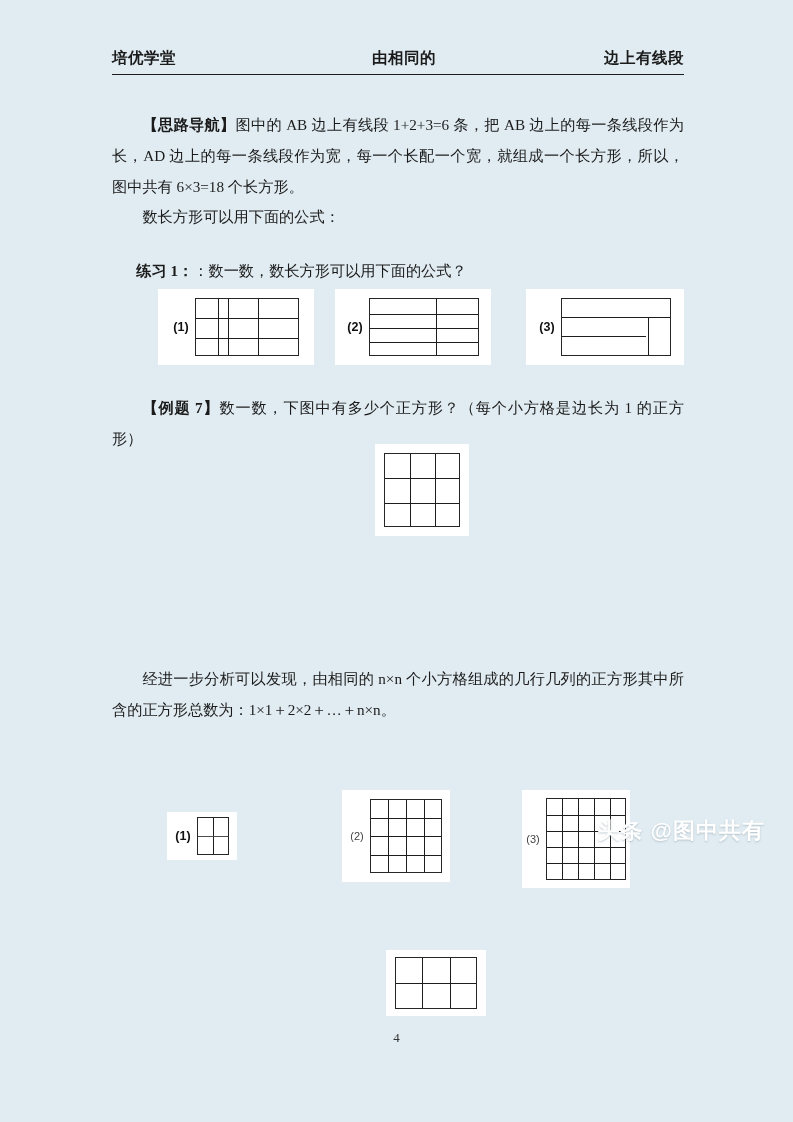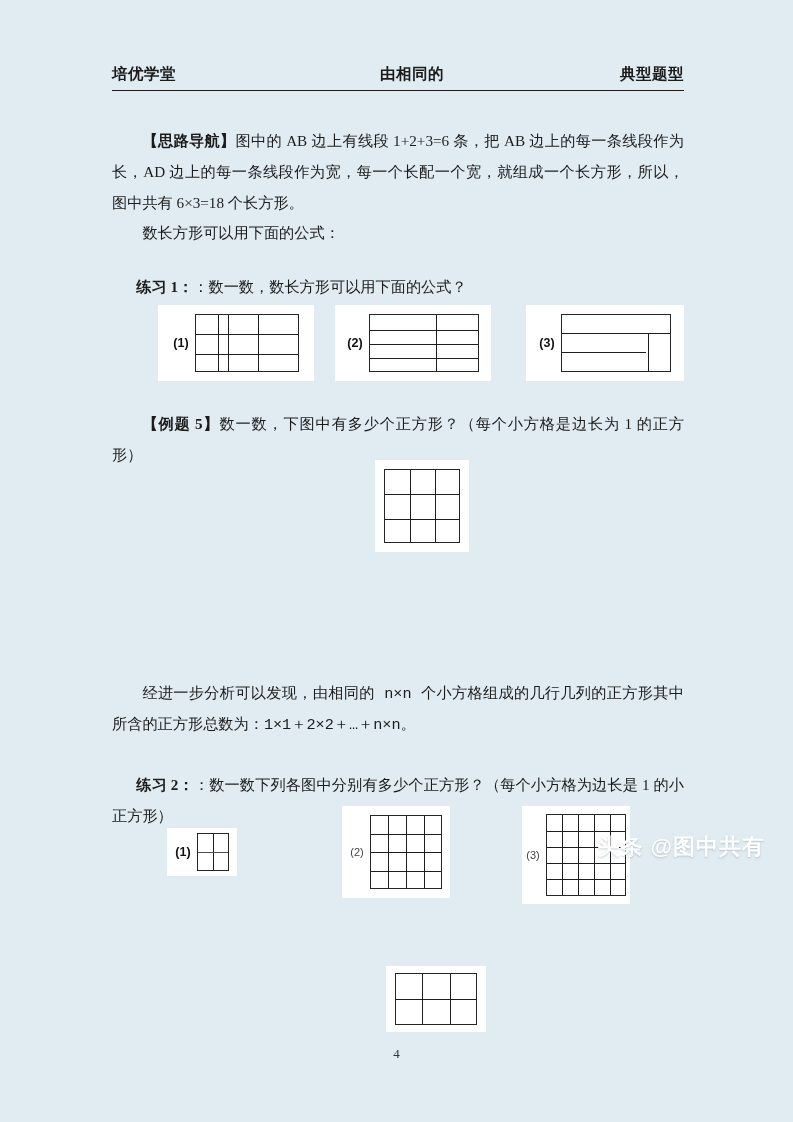--- a/index.html
+++ b/index.html
@@ -11,21 +11,21 @@
     height: 1122px;
     background: #e1ecf2;
     font-family: "Liberation Serif", "DejaVu Serif", serif;
     color: #1b1b1b;
     position: relative;
     overflow: hidden;
   }
 
   .page {
     position: absolute;
-    left: 0; top: 16px;
+    left: 0; top: 0;
     width: 793px;
     height: 862px;
   }
 
   
   .header {
     position: absolute;
     left: 112px;
     top: 48px;
     width: 572px;
@@ -122,21 +122,21 @@
   }
 </style>
 </head>
 <body>
 
 <div class="page">
 
   <div class="header">
     <span class="h-left">培优学堂</span>
     <span class="h-center">由相同的</span>
-    <span class="h-right">典型题型</span>
+    <span class="h-right">边上有线段</span>
   </div>
 
   <div class="para indent" style="top:100px;">
     <span class="b">【思路导航】</span><span>图中的 AB 边上有线段 1+2+3=6 条，把 AB 边上的每一条线段作为长，AD 边上的每一条线段作为宽，每一个长配一个宽，就组成一个长方形，所以，图中共有 6×3=18 个长方形。</span>
   </div>
 
   <div class="para indent" style="top:192px;">
     <span>数长方形可以用下面的公式：</span>
   </div>
 
@@ -169,40 +169,37 @@
   <div class="figbox" style="left:526px; top:289px; width:158px; height:76px;">
     <span class="figlabel">(3)</span>
     <div class="grid" style="width:110px; height:58px;">
       <div class="hline dark" style="top:18px;"></div>
       <div class="vline dark" style="left:86px; top:18px; bottom:0;"></div>
       <div class="hline dark" style="top:37px; left:0; right:24px;"></div>
     </div>
   </div>
 
   <div class="para indent" style="top:383px;">
-    <span class="b">【例题 5】</span><span>数一数，下图中有多少个正方形？（每个小方格是边长为 1 的正方形）</span>
+    <span class="b">【例题 7】</span><span>数一数，下图中有多少个正方形？（每个小方格是边长为 1 的正方形）</span>
   </div>
 
   <div class="figbox" style="left:375px; top:444px; width:94px; height:92px;">
     <div class="grid" style="width:76px; height:74px;">
       <div class="vline dark" style="left:25px;"></div>
       <div class="vline dark" style="left:50px;"></div>
       <div class="hline dark" style="top:24px;"></div>
       <div class="hline dark" style="top:49px;"></div>
     </div>
   </div>
 
 
-  <div class="para indent" style="top:654px;font-family:Liberation Mono, monospace;">
+  <div class="para indent" style="top:654px;">
     <span>经进一步分析可以发现，由相同的 n×n 个小方格组成的几行几列的正方形其中所含的正方形总数为：1×1＋2×2＋…＋n×n。</span>
   </div>
 
-  <div class="para" style="top:753px; text-indent:1.6em;">
-    <span class="b">练习 2：</span><span>：数一数下列各图中分别有多少个正方形？（每个小方格为边长是 1 的小正方形）</span>
-  </div>
 
   <div class="figbox" style="left:167px; top:812px; width:70px; height:48px;">
     <span class="figlabel">(1)</span>
     <div class="grid" style="width:32px; height:38px;">
       <div class="vline dark" style="left:15px;"></div>
       <div class="hline" style="top:18px;"></div>
     </div>
   </div>
 
   <div class="figbox" style="left:342px; top:790px; width:108px; height:92px;">

